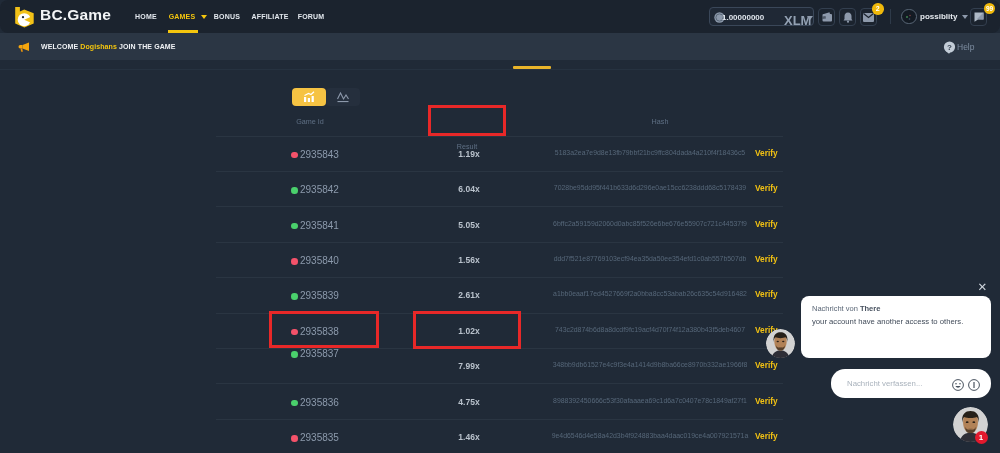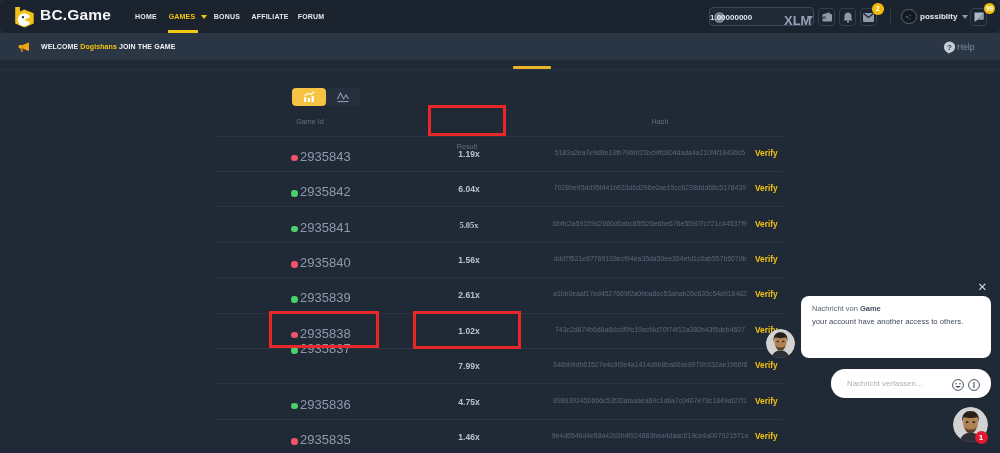--- a/index.html
+++ b/index.html
@@ -9,42 +9,42 @@
   
   #topbar { position:absolute; left:0; top:0; width:1000px; height:33px; background:#1b232e;border-radius:8px; }
   #logo { position:absolute; left:15px; top:6px; }
   #logotext { position:absolute; left:40px; top:6px; font-size:15.5px; font-weight:bold; color:#f3f5f7; letter-spacing:0.2px; }
   .nav { position:absolute; top:0; height:33px; line-height:33px; font-size:7px; font-weight:bold; color:#e3e8ee; letter-spacing:0.2px; transform:translateX(-50%); }
   #nav-games { color:#f5c60e; }
   #games-underline { position:absolute; left:168px; top:30px; width:30px; height:2.5px; background:#f5c60e; }
   .caret { display:inline-block; width:0; height:0; border-left:3.5px solid transparent; border-right:3.5px solid transparent; border-top:4px solid #8d99ab; vertical-align:middle; margin-left:4px; }
 
   #balance { position:absolute; left:709px; top:7px; width:105px; height:18.5px; border:1px solid #3a4759; border-radius:4px; background:#1f2835; }
-  #balance .amount { position:absolute; left:0; top:5px; font-size:8px; font-weight:bold; color:#dfe5ec; }
+  #balance .amount { position:absolute; left:12px; top:5px; font-size:8px; font-weight:bold; color:#dfe5ec; }
   #balance .cur { position:absolute; left:74px; top:5px; font-size:13px; font-weight:bold; color:#93a1b3; }
   .iconbtn { position:absolute; top:8px; width:17px; height:17.5px; border:1px solid #333f4f; border-radius:4px; }
   .badge { position:absolute; border-radius:50%; background:#f0b90b; color:#fff; font-weight:bold; text-align:center; }
   #divider { position:absolute; left:890px; top:9px; width:1px; height:15px; background:#2e3a49; }
   #avatar-top { position:absolute; left:901px; top:8.5px; width:15.5px; height:15.5px; border-radius:50%; border:1.5px solid #5a6878; background:#131a23; }
   #username { position:absolute; left:920px; top:12px; font-size:8px; font-weight:bold; color:#e7ebf0; }
 
   
   #announce { position:absolute; left:0; top:33px; width:1000px; height:27px; background:#2b3644; }
   #announce-text { position:absolute; left:41px; top:10px; font-size:7px; font-weight:bold; color:#f0f2f5; letter-spacing:0.1px; }
   #announce-text .y { color:#f5c60e; }
   #help { position:absolute; left:957px; top:42px; font-size:8.5px; color:#7d8da1; }
 
   
   #tabline { position:absolute; left:0; top:69px; width:1000px; height:1px; background:#263240; }
   #tabind { position:absolute; left:513px; top:66px; width:38px; height:2.5px; background:#e9b42a; border-radius:1px; }
 
   
   .th { position:absolute; font-size:7.2px; color:#5f7085; transform:translateX(-50%); }
   .row-line { position:absolute; left:216px; width:567px; height:1px; background:#2a3542; }
-  .dotid { position:absolute; font-size:13px; color:#8c9aac; }
+  .dotid { position:absolute; font-size:10px; color:#8c9aac; }
   .dot { display:inline-block; width:6.5px; height:6.5px; border-radius:50%; margin-right:2.5px; vertical-align:-0.5px; }
   .dot.r { background:#f4526a; }
   .dot.g { background:#4ad06c; }
   .res { position:absolute; font-size:8.5px; font-weight:bold; color:#bac3cd; transform:translateX(-50%); }
   .hash { position:absolute; font-size:6.9px; color:#566779; transform:translateX(-50%); white-space:nowrap; }
   .verify { position:absolute; font-size:8.3px; font-weight:bold; color:#f3c213; }
 
   .redbox { position:absolute; border:3.5px solid #e82828; }
 
   
@@ -170,40 +170,40 @@
 <div class="res" style="left:469px;top:148.8px;">1.19x</div>
 <div class="hash" style="left:650px;top:148.8px;">5183a2ea7e9d8e13fb79bbf21bc9ffc804dada4a210f4f18436c5</div>
 <div class="verify" style="left:755px;top:147.8px;">Verify</div>
 <div class="row-line" style="top:170.9px;"></div>
 <div class="dotid" style="left:291px;top:184.2px;"><span class="dot g"></span>2935842</div>
 <div class="res" style="left:469px;top:184.2px;">6.04x</div>
 <div class="hash" style="left:650px;top:184.2px;">7028be95dd95f441b633d6d296e0ae15cc6238ddd68c5178439</div>
 <div class="verify" style="left:755px;top:183.2px;">Verify</div>
 <div class="row-line" style="top:206.3px;"></div>
 <div class="dotid" style="left:291px;top:219.6px;"><span class="dot g"></span>2935841</div>
-<div class="res" style="left:469px;top:219.6px;font-family:Liberation Serif, serif;">5.05x</div>
+<div class="res" style="left:469px;top:219.6px;">5.05x</div>
 <div class="hash" style="left:650px;top:219.6px;">6bffc2a59159d2060d0abc85f526e6be676e55907c721c44537f9</div>
 <div class="verify" style="left:755px;top:218.6px;">Verify</div>
 <div class="row-line" style="top:241.7px;"></div>
 <div class="dotid" style="left:291px;top:255.0px;"><span class="dot r"></span>2935840</div>
 <div class="res" style="left:469px;top:255.0px;">1.56x</div>
 <div class="hash" style="left:650px;top:255.0px;">ddd7f521e87769103ecf94ea35da50ee354efd1c0ab557b507db</div>
 <div class="verify" style="left:755px;top:254.0px;">Verify</div>
 <div class="row-line" style="top:277.1px;"></div>
 <div class="dotid" style="left:291px;top:290.4px;"><span class="dot g"></span>2935839</div>
 <div class="res" style="left:469px;top:290.4px;">2.61x</div>
 <div class="hash" style="left:650px;top:290.4px;">a1bb0eaaf17ed4527669f2a0bba8cc53abab26c635c54d916482</div>
 <div class="verify" style="left:755px;top:289.4px;">Verify</div>
 <div class="row-line" style="top:312.5px;"></div>
 <div class="dotid" style="left:291px;top:325.8px;"><span class="dot r"></span>2935838</div>
 <div class="res" style="left:469px;top:325.8px;">1.02x</div>
 <div class="hash" style="left:650px;top:325.8px;">743c2d874b6d8a8dcdf9fc19acf4d70f74f12a380b43f5deb4607</div>
 <div class="verify" style="left:755px;top:324.8px;">Verify</div>
 <div class="row-line" style="top:347.9px;"></div>
-<div class="dotid" style="left:291px;top:341px;"><span class="dot g"></span>2935837</div>
+<div class="dotid" style="left:291px;top:348px;"><span class="dot g"></span>2935837</div>
 <div class="res" style="left:469px;top:361.2px;">7.99x</div>
 <div class="hash" style="left:650px;top:361.2px;">348bb9db61527e4c9f3e4a1414d9b8ba66ce8970b332ae1966f8</div>
 <div class="verify" style="left:755px;top:360.2px;">Verify</div>
 <div class="row-line" style="top:383.3px;"></div>
 <div class="dotid" style="left:291px;top:396.6px;"><span class="dot g"></span>2935836</div>
 <div class="res" style="left:469px;top:396.6px;">4.75x</div>
 <div class="hash" style="left:650px;top:396.6px;">8988392450666c53f30afaaaea69c1d6a7c0407e78c1849af27f1</div>
 <div class="verify" style="left:755px;top:395.6px;">Verify</div>
 <div class="row-line" style="top:418.7px;"></div>
 <div class="dotid" style="left:291px;top:432.0px;"><span class="dot r"></span>2935835</div>
@@ -211,21 +211,21 @@
 <div class="hash" style="left:650px;top:432.0px;">9e4d6546d4e58a42d3b4f924883baa4daac019ce4a007921571a</div>
 <div class="verify" style="left:755px;top:431.0px;">Verify</div>
 </div>
 
 <div class="redbox" style="left:428px;top:105px;width:78px;height:31px;"></div>
 <div class="redbox" style="left:269px;top:311px;width:110px;height:37px;"></div>
 <div class="redbox" style="left:413px;top:311px;width:108px;height:38px;"></div>
 
 <div id="chat-close">✕</div>
 <div id="bubble">
-  <div class="from">Nachricht von <b>Game</b></div>
+  <div class="from">Nachricht von <b>There</b></div>
   <div class="msg">
     <div>your account have another access to others.</div>
   </div>
 </div>
 
 <svg class="avatar-man" style="left:766px;top:329px;" width="29" height="29" viewBox="0 0 40 40">
   <circle cx="20" cy="20" r="20" fill="#d2d2d2"></circle>
   <path d="M8 40 C9 32 14 29.5 20 29.5 C26 29.5 31 32 32 40 Z" fill="#2e2e36"></path>
   <path d="M11.5 17 C11.5 9 14.5 6 20 6 C25.5 6 28.5 9 28.5 17 C28.5 24 25.5 29.5 20 29.5 C14.5 29.5 11.5 24 11.5 17 Z" fill="#b28257"></path>
   <path d="M10.5 18 C9.5 8 14 4.5 20 4.5 C26 4.5 30.5 8 29.5 18 C29.2 14.5 28.5 12.5 27 11.5 C24 13 16 13 13 11.5 C11.5 12.5 10.8 14.5 10.5 18 Z" fill="#262019"></path>

